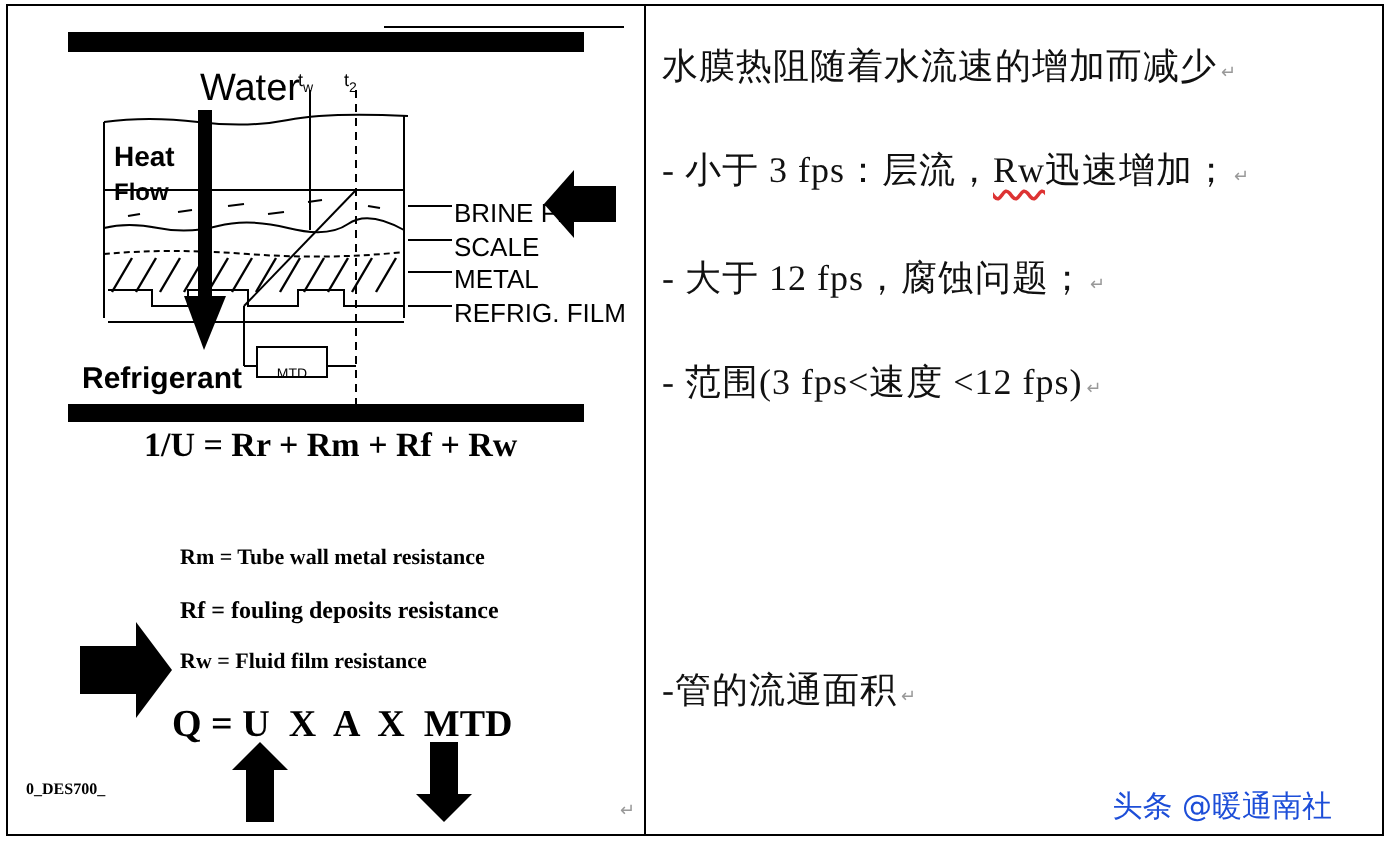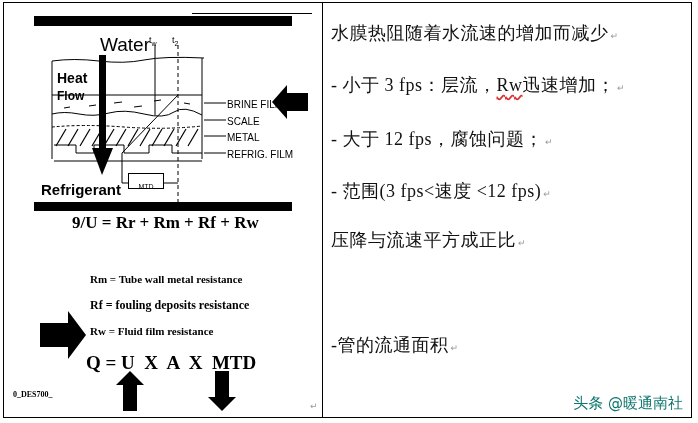--- a/index.html
+++ b/index.html
@@ -4,26 +4,26 @@
 <style>
   html, body { margin:0; padding:0; background:#ffffff; }
   body { width:698px; height:423px; position:relative; overflow:hidden; font-family:"DejaVu Sans", sans-serif; }
   .table { position:absolute; left:3px; top:2px; width:689px; height:416px; border:1px solid #000; box-sizing:border-box; }
   .divider { position:absolute; left:322px; top:2px; width:1px; height:416px; background:#000; }
   .left { position:absolute; left:4px; top:3px; width:318px; height:414px; overflow:hidden; }
   .right { position:absolute; left:323px; top:3px; width:368px; height:414px; }
   .bar { position:absolute; background:#000; }
   .serif { font-family:"Liberation Serif", "DejaVu Serif", serif; font-weight:bold; color:#000; position:absolute; white-space:nowrap; }
   .sans { font-family:"Liberation Sans", "DejaVu Sans", sans-serif; color:#000; position:absolute; white-space:nowrap; }
-  .lbl { font-family:"Liberation Sans", sans-serif; font-size:10px; color:#000; position:absolute; white-space:nowrap; }
+  .lbl { font-family:"Liberation Sans", sans-serif; font-size:13px; color:#000; position:absolute; white-space:nowrap; }
   .line { position:absolute; background:#000; }
   .para { position:absolute; left:8px; font-family:Liberation Serif, serif; font-size:18px; color:#111; white-space:nowrap; letter-spacing:0.5px; }
   .pm { color:#999; font-size:9px; margin-left:2px; }
   .squiggle { text-decoration: underline wavy #d33; text-underline-offset:3px; }
-  .watermark { position:absolute; right:8px; bottom:4px; font-family:"DejaVu Sans", sans-serif; font-size:15px; color:#0f766e; }
+  .watermark { position:absolute; right:25px; bottom:4px; font-family:"DejaVu Sans", sans-serif; font-size:15px; color:#1d4ed8; }
   .cellmark { position:absolute; color:#999; font-size:9px; }
 </style>
 </head>
 <body>
 
 <div class="table"></div>
 <div class="divider"></div>
 
 <div class="left">
   <div class="bar" style="left:30px; top:13px; width:258px; height:10px;"></div>
@@ -102,21 +102,21 @@
   <span class="lbl" style="left:223px; top:129px;">METAL</span>
   <span class="lbl" style="left:223px; top:146px;">REFRIG. FILM</span>
 
   <div style="position:absolute; left:124px; top:170px; width:36px; height:16px; border:1px solid #000; box-sizing:border-box; text-align:center;">
     <span style="font-family:'Liberation Sans',sans-serif; font-size:7px; line-height:14px;">MTD</span>
   </div>
   <span class="sans" style="left:37px; top:178px; font-size:15px; font-weight:bold;">Refrigerant</span>
 
   <div class="bar" style="left:30px; top:199px; width:258px; height:9px;"></div>
 
-  <span class="serif" style="left:68px; top:210px; font-size:17px;">9/U = Rr + Rm + Rf + Rw</span>
+  <span class="serif" style="left:68px; top:210px; font-size:17px;">1/U = Rr + Rm + Rf + Rw</span>
   <span class="serif" style="left:86px; top:270px; font-size:11px;">Rm = Tube wall metal resistance</span>
   <span class="serif" style="left:86px; top:295px; font-size:12px;">Rf = fouling deposits resistance</span>
   <span class="serif" style="left:86px; top:322px; font-size:11px;">Rw = Fluid film resistance</span>
 
   <svg style="position:absolute; left:36px; top:308px;" width="46" height="48" viewBox="0 0 46 48">
     <rect x="0" y="12" width="30" height="24" fill="#000"></rect>
     <polygon points="28,0 28,48 46,24" fill="#000"></polygon>
   </svg>
 
   <span class="serif" style="left:82px; top:349px; font-size:19px; white-space:pre;">Q = U  X  A  X  MTD</span>
@@ -132,16 +132,15 @@
 
   <span class="serif" style="left:9px; top:387px; font-size:8px; font-weight:bold;">0_DES700_</span>
   <span class="cellmark" style="left:306px; top:398px;">↵</span>
 </div>
 
 <div class="right">
   <div class="para" style="top:18px;"><span>水膜热阻随着水流速的增加而减少</span><span class="pm">↵</span></div>
   <div class="para" style="top:70px;"><span>- 小于 3 fps：层流，</span><span class="squiggle">Rw</span><span>迅速增加；</span><span class="pm">↵</span></div>
   <div class="para" style="top:124px;"><span>- 大于 12 fps，腐蚀问题；</span><span class="pm">↵</span></div>
   <div class="para" style="top:176px;"><span>- 范围(3 fps&lt;速度 &lt;12 fps)</span><span class="pm">↵</span></div>
-  <div class="para" style="top:225px;"><span>压降与流速平方成正比</span><span class="pm">↵</span></div>
   <div class="para" style="top:330px;"><span>-管的流通面积</span><span class="pm">↵</span></div>
   <div class="watermark">头条 @暖通南社</div>
 </div>
 
 </body></html>

